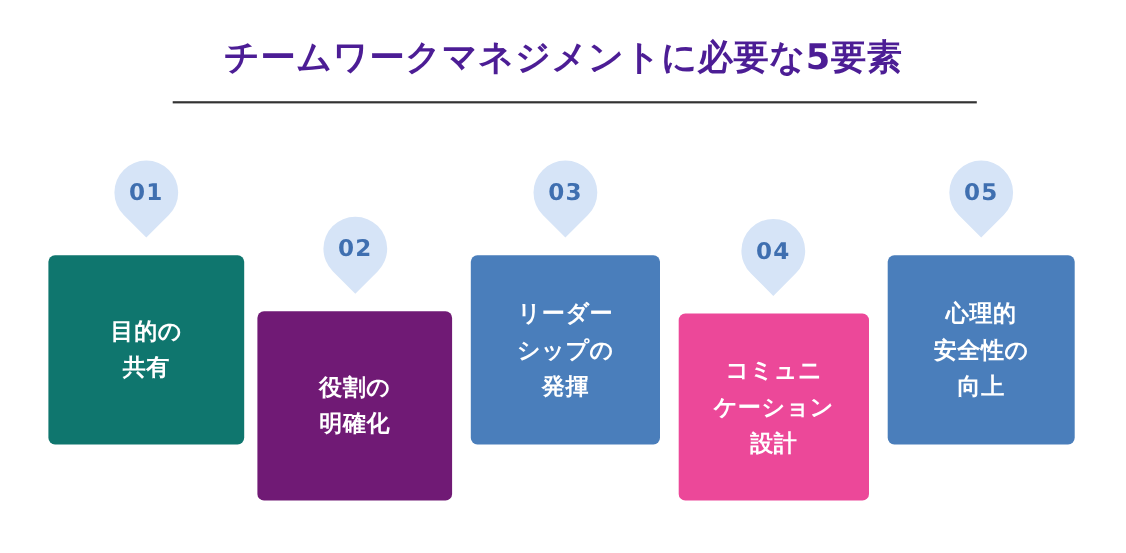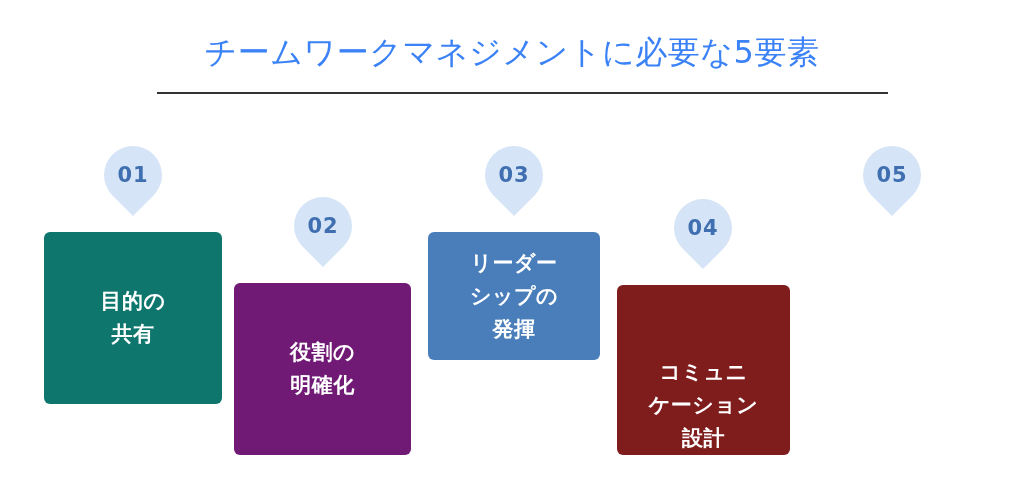--- a/index.html
+++ b/index.html
@@ -26,22 +26,22 @@
   .title-block {
     position: absolute;
     left: 0;
     top: 30px;
     width: 1024px;
     text-align: center;
   }
   .title-text {
     display: block;
     font-size: 32px;
-    font-weight: normal;
-    color: #3b82f6;
+    font-weight: bold;
+    color: #4c1d95;
     letter-spacing: 0.5px;
     line-height: 44px;
     white-space: nowrap;
   }
   .title-rule {
     position: absolute;
     left: 157px;
     top: 62px;
     width: 731px;
     height: 2px;
@@ -126,36 +126,41 @@
   <div class="card" style="left:234px; top:283px; width:177px; height:172px; background:#701a75;">
     <span class="card-label">役割の
 明確化</span>
   </div>
 
   <div class="pin-wrap" style="left:485px; top:146px;">
     <div class="pin" style="background:#d6e4f7;">
       <span class="pin-number" style="color:#3f6fb0;">03</span>
     </div>
   </div>
-  <div class="card" style="left:428px; top:232px; width:172px; height:128px; background:#4a7ebb;">
+  <div class="card" style="left:428px; top:232px; width:172px; height:172px; background:#4a7ebb;">
     <span class="card-label">リーダー
 シップの
 発揮</span>
   </div>
 
   <div class="pin-wrap" style="left:674px; top:199px;">
     <div class="pin" style="background:#d6e4f7;">
       <span class="pin-number" style="color:#3f6fb0;">04</span>
     </div>
   </div>
-  <div class="card" style="left:617px; top:285px; width:173px; height:170px; background:#7f1d1d;align-items:flex-end;">
+  <div class="card" style="left:617px; top:285px; width:173px; height:170px; background:#ec4899;">
     <span class="card-label">コミュニ
 ケーション
 設計</span>
   </div>
 
   <div class="pin-wrap" style="left:863px; top:146px;">
     <div class="pin" style="background:#d6e4f7;">
       <span class="pin-number" style="color:#3f6fb0;">05</span>
     </div>
   </div>
+  <div class="card" style="left:807px; top:232px; width:170px; height:172px; background:#4a7ebb;">
+    <span class="card-label">心理的
+安全性の
+向上</span>
+  </div>
 
 </div>
 
 </body></html>

